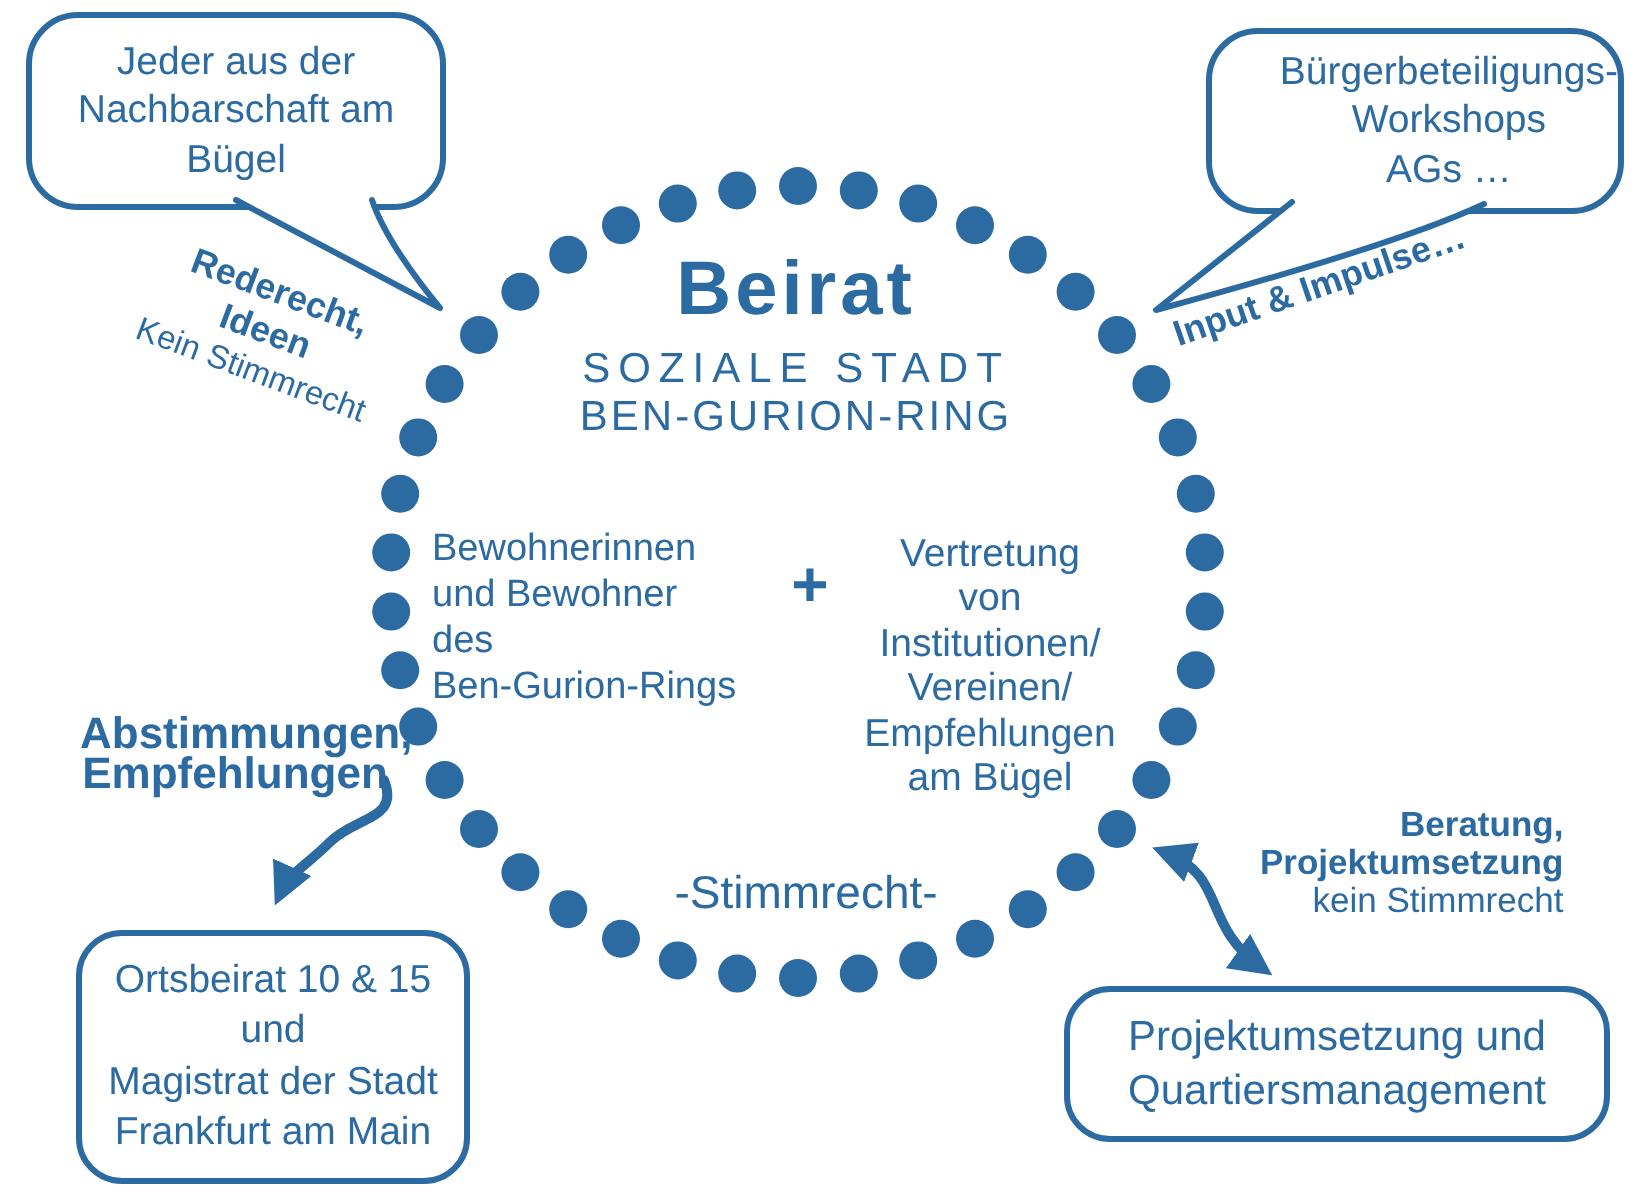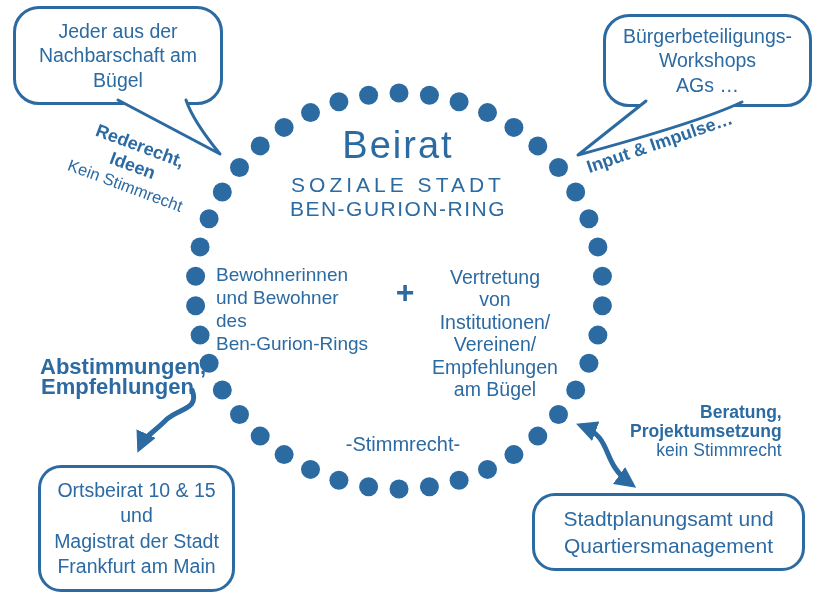--- a/index.html
+++ b/index.html
@@ -13,42 +13,42 @@
   .pre{white-space:pre-line;}
   
   .bubble,.roundbox{
     position:absolute;background:#fff;border:3px solid var(--primary);
     display:flex;align-items:center;justify-content:center;text-align:center;
     z-index:1;box-sizing:border-box;
   }
   .bubble{border-radius:26px;}
   .roundbox{border-radius:23px;}
   #bubble-tl{left:13px;top:6px;width:210px;height:99px;}
-  #bubble-tr{left:603px;top:14px;width:209px;height:93px;}
+  #bubble-tr{left:603px;top:14px;width:209px;height:93px;justify-content:flex-end;}
   #box-bl{left:38px;top:465px;width:197px;height:127px;}
   #box-br{left:532px;top:493px;width:273px;height:78px;}
   .bubble .txt{font-size:19.5px;line-height:24.5px;}
   #box-bl .txt{font-size:19.5px;line-height:25.5px;}
   #box-br .txt{font-size:21px;line-height:27px;}
   
   #gfx{position:absolute;left:0;top:0;z-index:2;pointer-events:none;}
   #dot-ring circle{fill:var(--primary);}
   .tail{fill:#fff;stroke:var(--primary);stroke-width:3;stroke-linejoin:round;stroke-linecap:round;}
   .arrow{fill:none;stroke:var(--primary);stroke-width:5;stroke-linecap:round;}
   .arrowhead{fill:var(--primary);}
   
   .abs{position:absolute;z-index:3;}
   #center-head{left:248px;top:124px;width:300px;text-align:center;}
-  #center-title{font-size:38px;font-weight:normal;letter-spacing:2px;line-height:42px;}
+  #center-title{font-size:38px;font-weight:bold;letter-spacing:2px;line-height:42px;}
   #center-sub1{font-size:21px;letter-spacing:4px;line-height:24px;margin-top:7px;}
   #center-sub2{font-size:21px;letter-spacing:1.5px;line-height:24px;}
   #left-group{left:216px;top:263px;width:180px;text-align:left;font-size:19px;line-height:23px;}
   #right-group{left:405px;top:266px;width:180px;text-align:center;font-size:19.5px;line-height:22.4px;}
   #plus-sign{left:392px;top:274px;width:26px;text-align:center;font-size:32px;font-weight:bold;}
-  #voting-note{left:323px;top:433px;width:160px;text-align:center;font-size:20px;}
+  #voting-note{left:323px;top:433px;width:160px;text-align:center;font-size:23px;}
   
   .note-bold{font-weight:bold;}
   #note-tl{left:78px;top:112px;width:140px;text-align:center;font-size:18px;line-height:21px;
            transform:rotate(20.5deg);transform-origin:left top;}
   #note-tl .note-reg{font-size:16.5px;font-weight:normal;}
   #note-tr{left:584px;top:158px;font-size:18px;transform:rotate(-19deg);transform-origin:left top;}
   #note-bl{left:40px;top:357px;width:155px;text-align:center;font-size:22px;line-height:20px;}
   #note-br{left:630px;top:403px;text-align:right;font-size:17.5px;line-height:19px;}
   #note-br .note-reg{font-weight:normal;}
 </style>
@@ -68,21 +68,21 @@
 AGs …</div>
   </div>
 
   <div class="roundbox" id="box-bl">
     <div class="txt pre">Ortsbeirat 10 &amp; 15
 und
 Magistrat der Stadt
 Frankfurt am Main</div>
   </div>
   <div class="roundbox" id="box-br">
-    <div class="txt pre">Stadtplanungsamt und
+    <div class="txt pre">Projektumsetzung und
 Quartiersmanagement</div>
   </div>
 
   <svg id="gfx" width="820" height="600" viewBox="0 0 820 600">
     <defs>
       <marker id="ah" viewBox="0 0 10 10" refX="7" refY="5" markerWidth="4.2" markerHeight="4.2" orient="auto-start-reverse">
         <path class="arrowhead" d="M0,0 L10,5 L0,10 z"></path>
       </marker>
     </defs>
     <g id="dot-ring">

